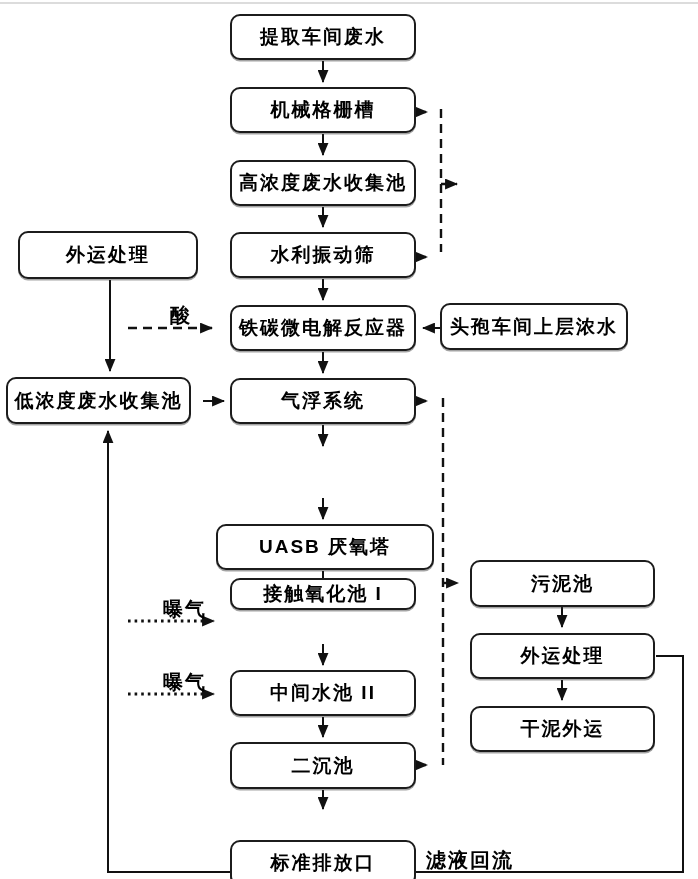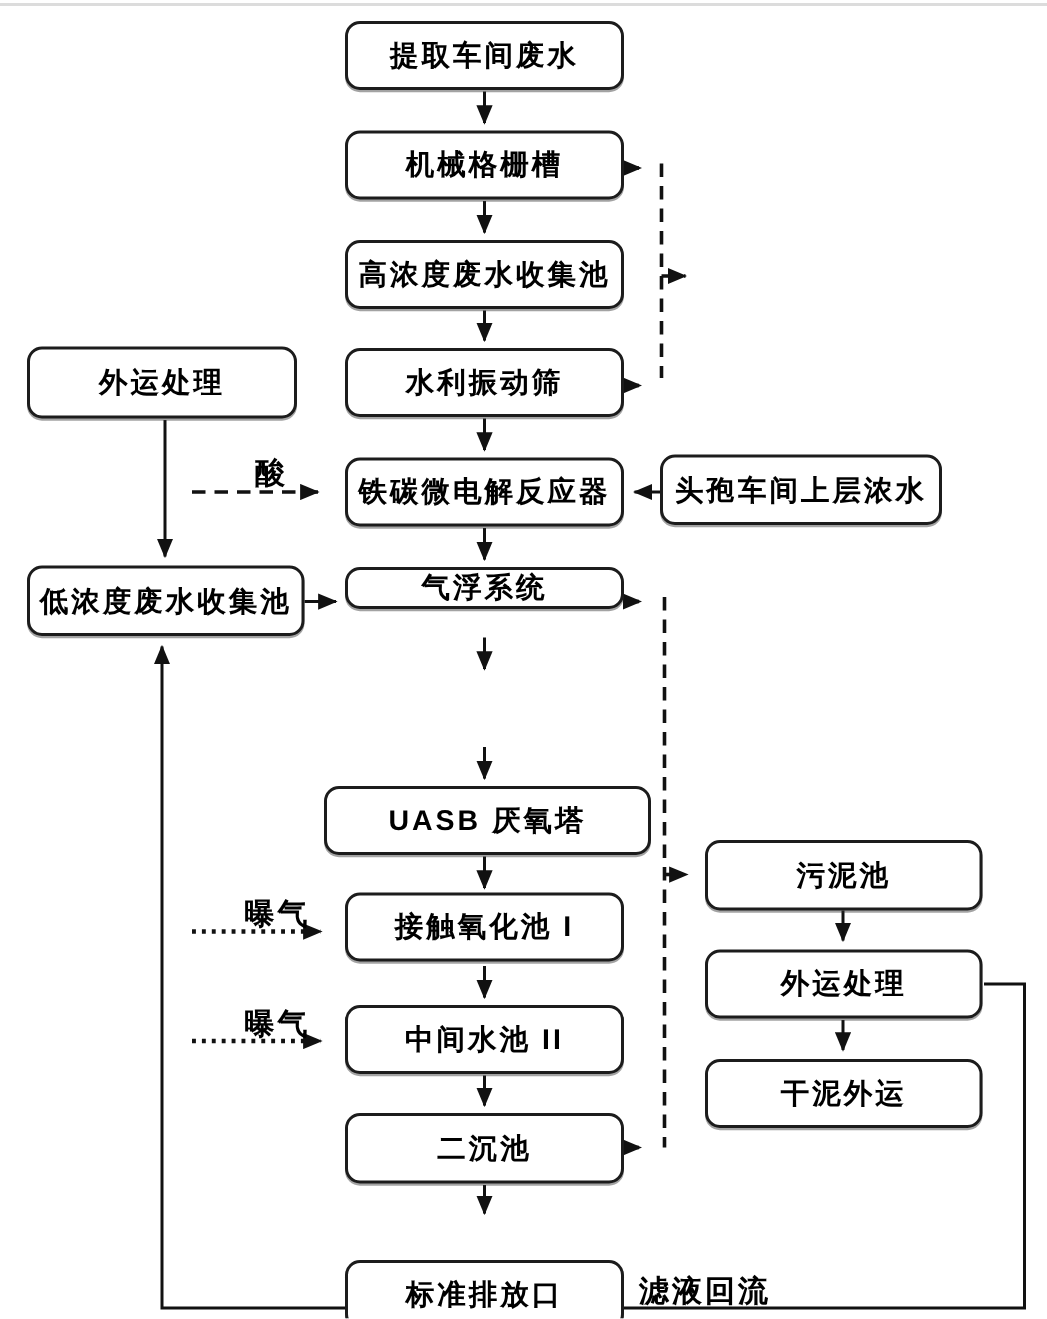--- a/index.html
+++ b/index.html
@@ -96,29 +96,29 @@
       <path d="M128,621 H214" marker-end="url(#ah)"></path>
       <path d="M128,694 H214" marker-end="url(#ah)"></path>
     </g>
   </svg>
 
   <div class="node" style="left:230px;top:14px;width:186px;height:46px">提取车间废水</div>
   <div class="node" style="left:230px;top:87px;width:186px;height:46px">机械格栅槽</div>
   <div class="node" style="left:230px;top:160px;width:186px;height:46px">高浓度废水收集池</div>
   <div class="node" style="left:230px;top:232px;width:186px;height:46px">水利振动筛</div>
   <div class="node" style="left:230px;top:305px;width:186px;height:46px">铁碳微电解反应器</div>
-  <div class="node" style="left:230px;top:378px;width:186px;height:28px">气浮系统</div>
+  <div class="node" style="left:230px;top:378px;width:186px;height:46px">气浮系统</div>
   <div class="node" style="left:216px;top:524px;width:218px;height:46px">UASB 厌氧塔</div>
-  <div class="node" style="left:230px;top:595px;width:186px;height:46px">接触氧化池 I</div>
+  <div class="node" style="left:230px;top:578px;width:186px;height:32px">接触氧化池 I</div>
   <div class="node" style="left:230px;top:670px;width:186px;height:46px">中间水池 II</div>
   <div class="node" style="left:230px;top:742px;width:186px;height:47px">二沉池</div>
   <div class="node" style="left:230px;top:840px;width:186px;height:46px">标准排放口</div>
 
   <div class="node" style="left:18px;top:231px;width:180px;height:48px">外运处理</div>
-  <div class="node" style="left:18px;top:377px;width:185px;height:47px">低浓度废水收集池</div>
+  <div class="node" style="left:6px;top:377px;width:185px;height:47px">低浓度废水收集池</div>
 
   <div class="node" style="left:440px;top:303px;width:188px;height:47px">头孢车间上层浓水</div>
   <div class="node" style="left:470px;top:560px;width:185px;height:47px">污泥池</div>
   <div class="node" style="left:470px;top:633px;width:185px;height:46px">外运处理</div>
   <div class="node" style="left:470px;top:706px;width:185px;height:46px">干泥外运</div>
 
   <div class="flabel" style="left:170px;top:302px">酸</div>
   <div class="flabel" style="left:163px;top:596px">曝气</div>
   <div class="flabel" style="left:163px;top:669px">曝气</div>
   <div class="flabel" style="left:426px;top:847px">滤液回流</div>

